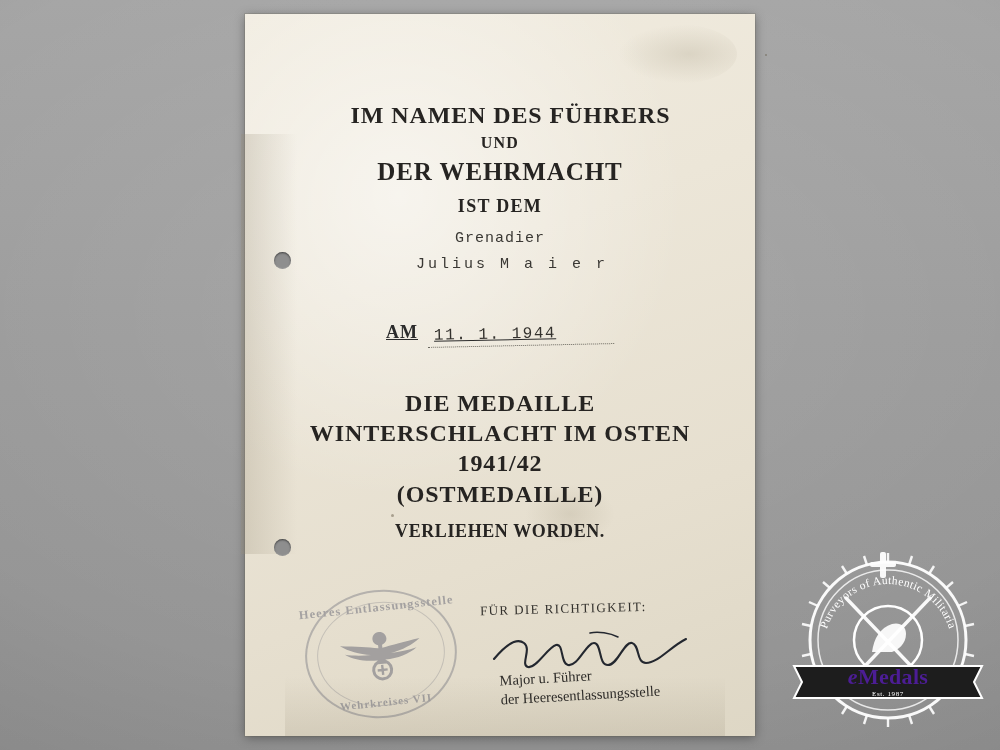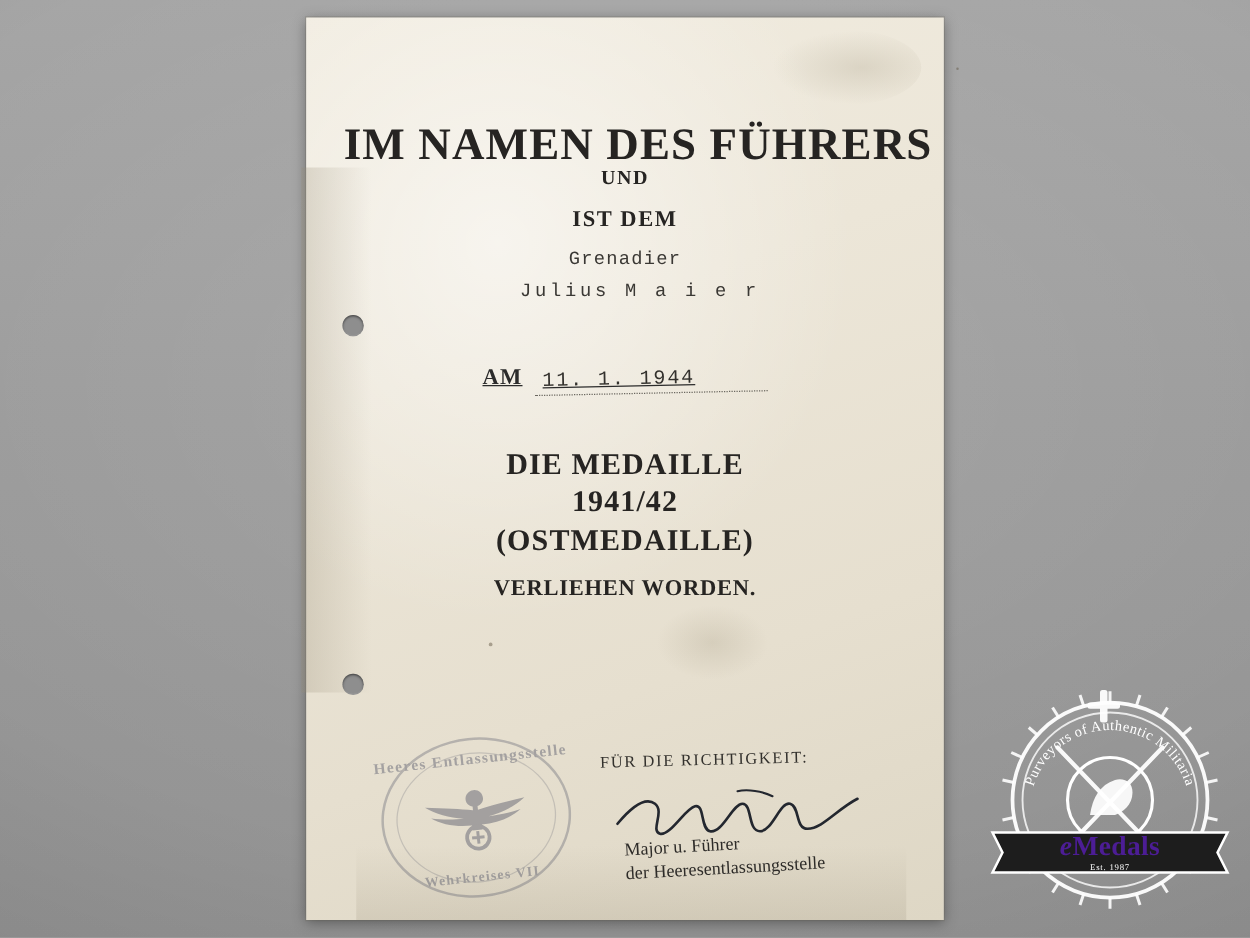--- a/index.html
+++ b/index.html
@@ -88,21 +88,21 @@
     color: #2b2b2b;
     padding-top: 86px;
   }
   .line-major {
     font-family: "Liberation Serif", serif;
     font-weight: bold;
     letter-spacing: 0.9px;
     color: #262422;
   }
   #l-imnamen {
-    font-size: 36px;
+    font-size: 24px;
     line-height: 30px;
     margin-left: 21px;
   }
   #l-und {
     font-size: 16px;
     line-height: 26px;
     letter-spacing: 1.2px;
   }
   #l-obersten {
     font-size: 25px;
@@ -312,34 +312,36 @@
   <div class="speck" style="left:146px;top:500px;"></div>
   <div class="speck" style="left:520px;top:40px;width:2px;height:2px;"></div>
 
   <div class="punch-hole" id="punch-hole-upper"></div>
   <div class="punch-hole" id="punch-hole-lower"></div>
 
   <div id="doc-body">
 
     <div class="line-major" id="l-imnamen">IM NAMEN DES FÜHRERS</div>
     <div class="line-major" id="l-und">UND</div>
+    <div class="line-major" id="l-derwehrmacht">DER WEHRMACHT</div>
     <div class="line-major" id="l-istdem">IST DEM</div>
 
     <div class="typed" id="l-rank">Grenadier</div>
     <div class="typed" id="l-name">Julius M a i e r</div>
 
     <div id="date-row">
       <span id="l-am">AM</span>
       <span id="date-underline">
         <span id="l-date">11. 1. 1944</span>
       </span>
     </div>
 
     <div id="award-block">
       <div class="line-major" id="l-diemedaille">DIE MEDAILLE</div>
+      <div class="line-major" id="l-winterschlacht">WINTERSCHLACHT IM OSTEN</div>
       <div class="line-major" id="l-year">1941/42</div>
       <div class="line-major" id="l-ostmedaille">(OSTMEDAILLE)</div>
       <div class="line-major" id="l-verliehen">VERLIEHEN WORDEN.</div>
     </div>
   </div>
 
   <div id="signature-area">
     <span id="l-fuerdierichtigkeit">FÜR DIE RICHTIGKEIT:</span>
 
     <svg id="signature-svg" width="220" height="60" viewBox="0 0 220 60">

